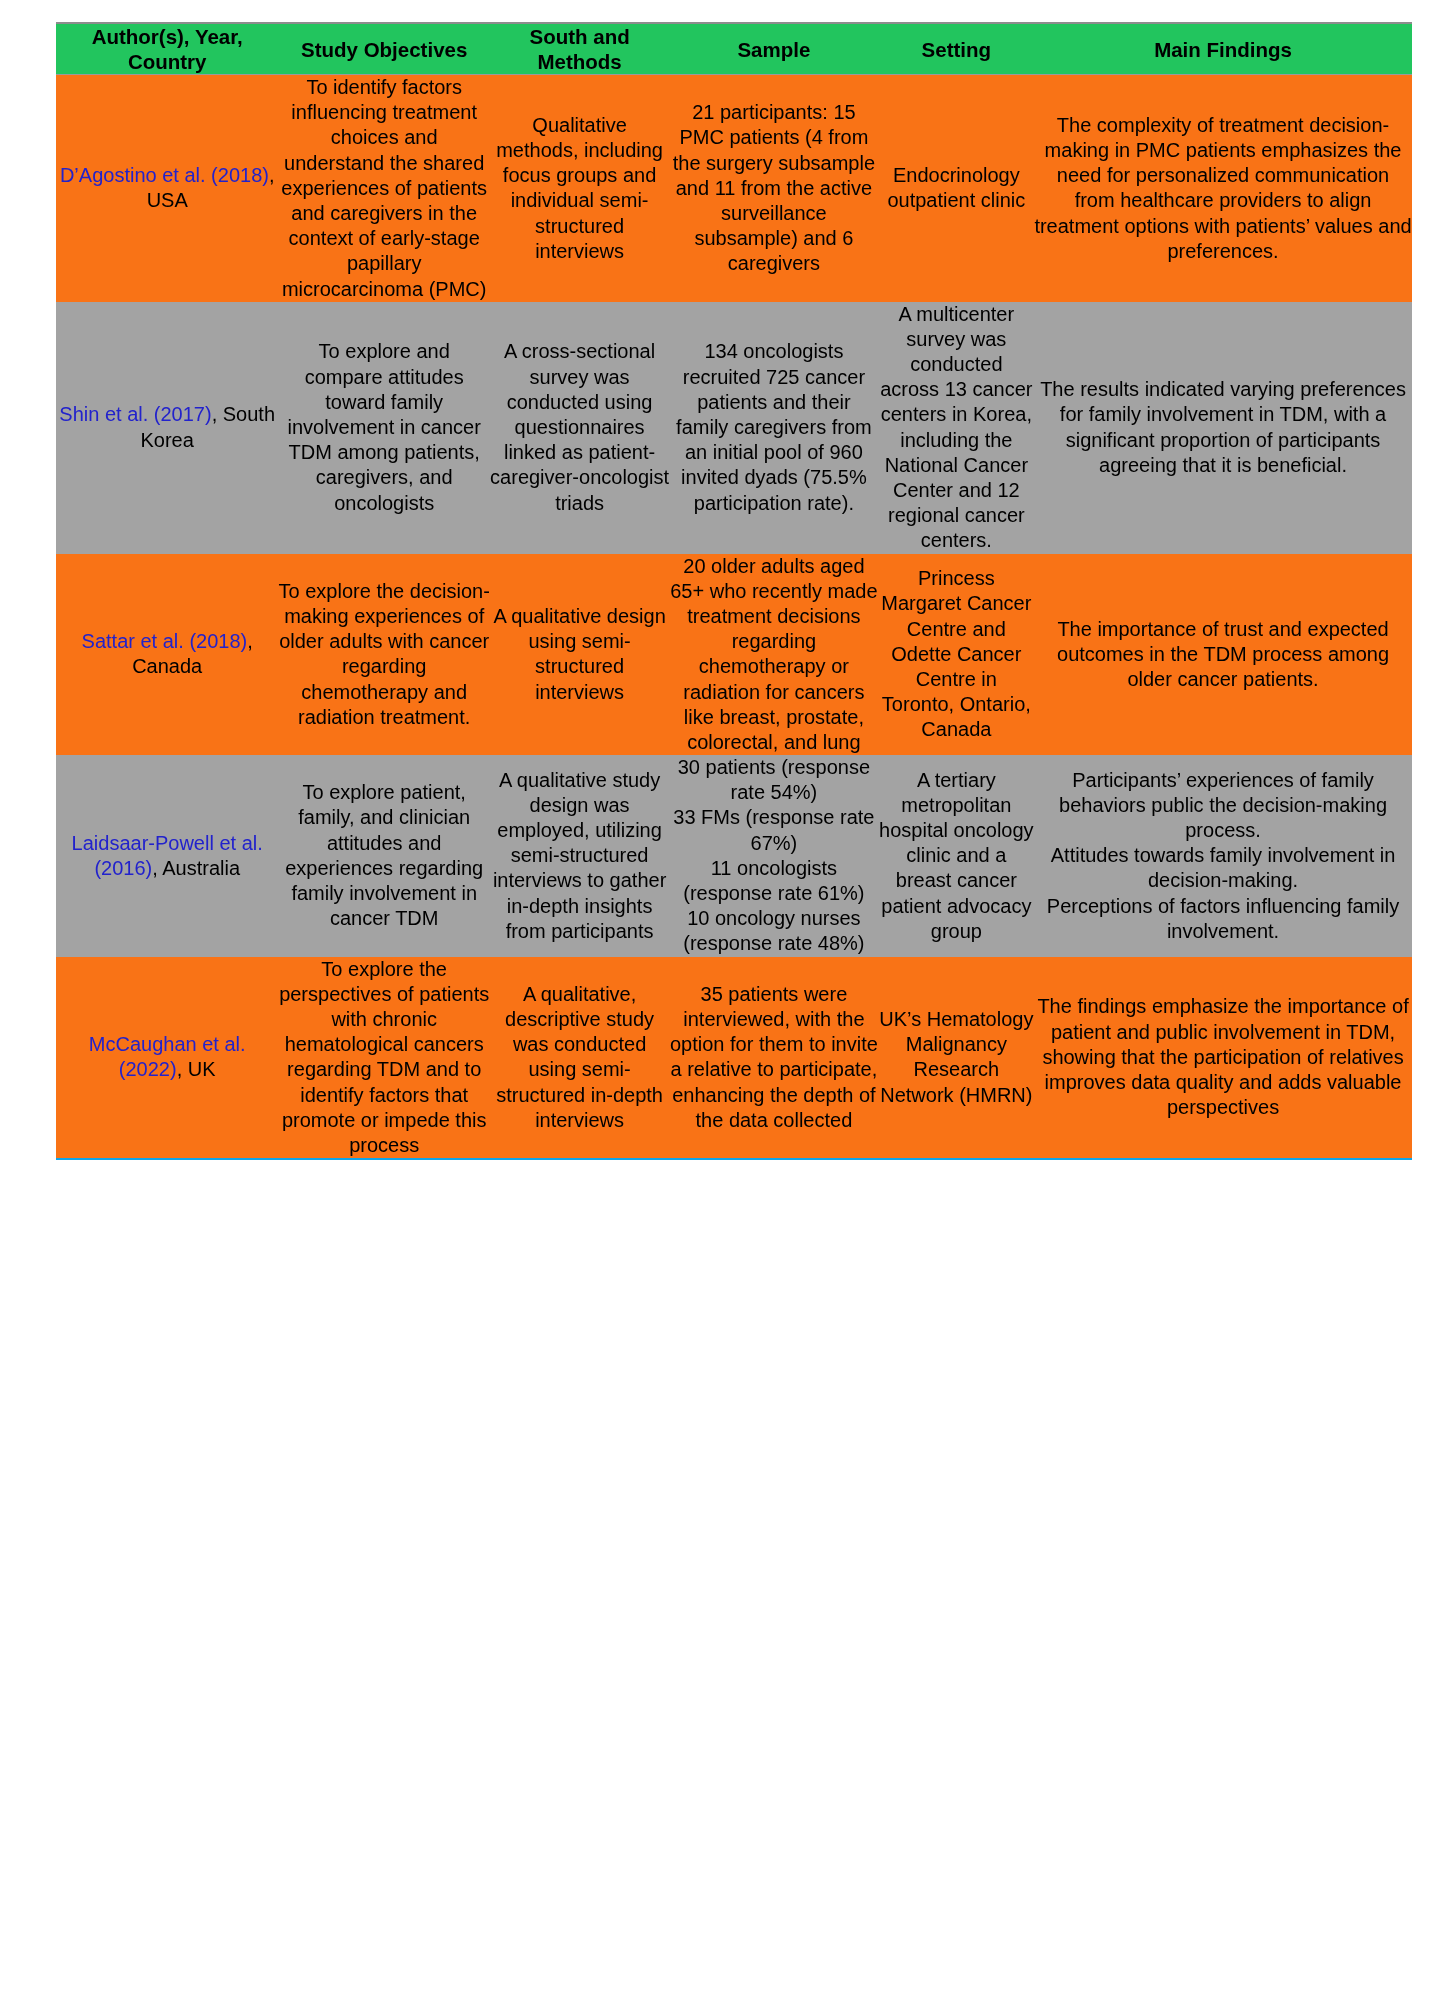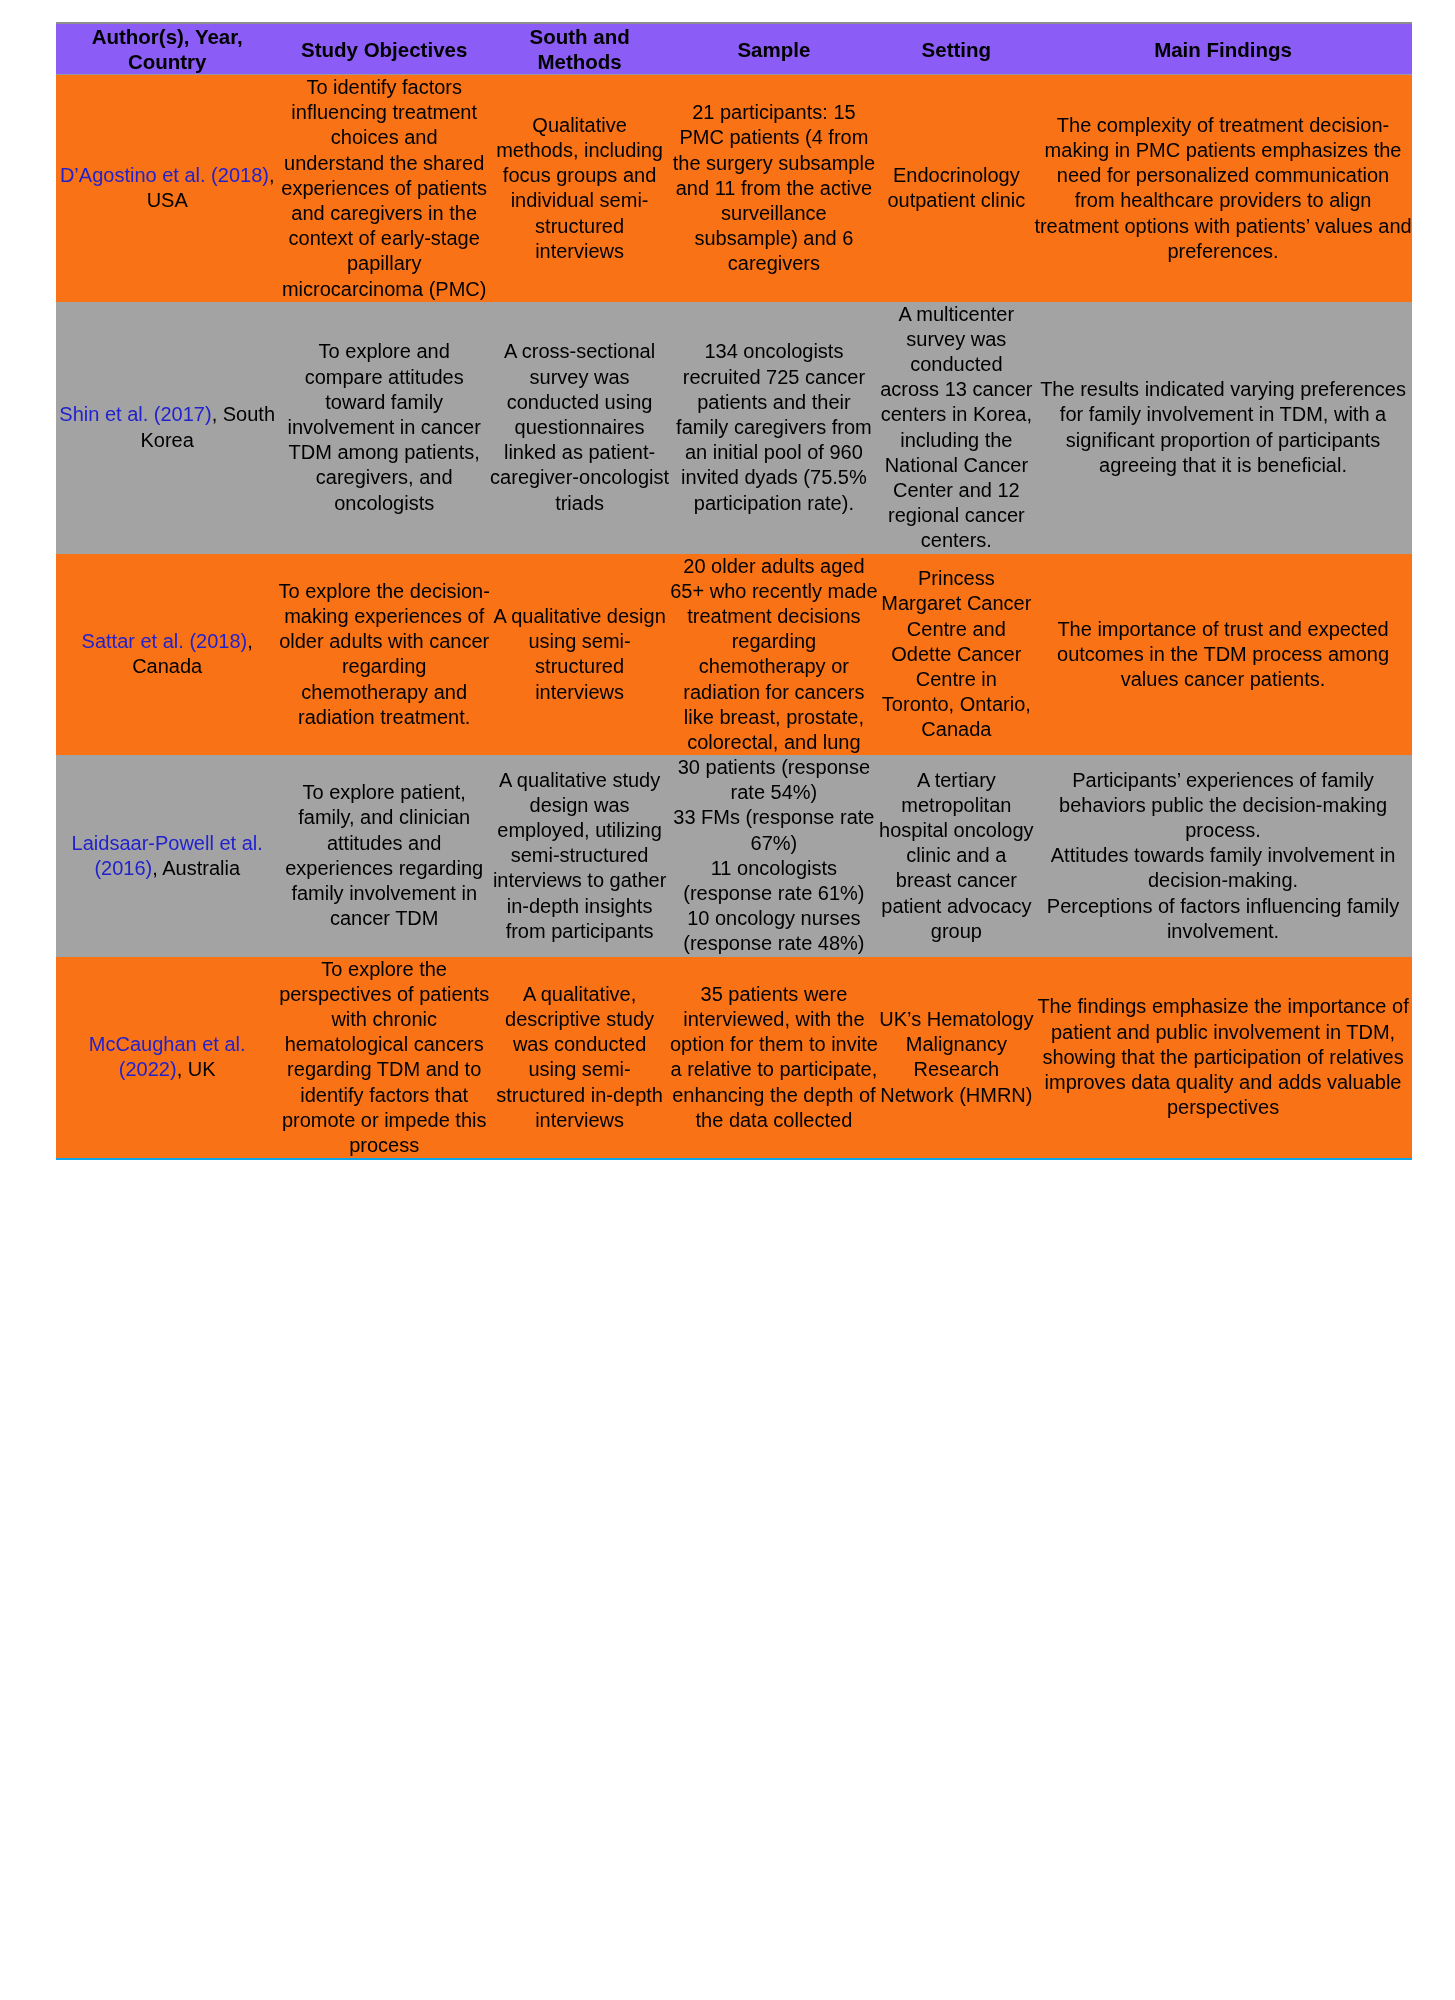--- a/index.html
+++ b/index.html
@@ -37,21 +37,21 @@
     width: 1356px;
     table-layout: fixed;
     margin-left: 4px;
   }
   table.tbl td, table.tbl th {
     vertical-align: middle;
     text-align: center;
     padding: 0;
   }
   thead tr.head-row {
-    background: #8b5cf6;
+    background: #22c55e;
     padding-left: 27px;
   }
   thead th {
     font-size: 20.5px;
     font-weight: bold;
     line-height: 1.22;
     padding: 13px 6px 13px 6px;
     border-top: 2px solid #8d8d8d;
     border-bottom: 1px solid #9a9a9a;
     color: #000;
@@ -132,21 +132,21 @@
           <td class="cell-lines">134 oncologists recruited 725 cancer patients and their family caregivers from an initial pool of 960 invited dyads (75.5% participation rate).</td>
           <td class="cell-lines">A multicenter survey was conducted across 13 cancer centers in Korea, including the National Cancer Center and 12 regional cancer centers.</td>
           <td class="cell-lines">The results indicated varying preferences for family involvement in TDM, with a significant proportion of participants agreeing that it is beneficial.</td>
         </tr>
         <tr class="plain">
           <td><span class="author">Sattar et al. (2018)<span class="country">, Canada</span></span></td>
           <td class="cell-lines">To explore the decision-making experiences of older adults with cancer regarding chemotherapy and radiation treatment.</td>
           <td class="cell-lines">A qualitative design using semi-structured interviews</td>
           <td class="cell-lines">20 older adults aged 65+ who recently made treatment decisions regarding chemotherapy or radiation for cancers like breast, prostate, colorectal, and lung</td>
           <td class="cell-lines">Princess Margaret Cancer Centre and Odette Cancer Centre in Toronto, Ontario, Canada</td>
-          <td class="cell-lines">The importance of trust and expected outcomes in the TDM process among values cancer patients.</td>
+          <td class="cell-lines">The importance of trust and expected outcomes in the TDM process among older cancer patients.</td>
         </tr>
         <tr class="shaded">
           <td><span class="author">Laidsaar-Powell et al. (2016)<span class="country">, Australia</span></span></td>
           <td class="cell-lines">To explore patient, family, and clinician attitudes and experiences regarding family involvement in cancer TDM</td>
           <td class="cell-lines">A qualitative study design was employed, utilizing semi-structured interviews to gather in-depth insights from participants</td>
           <td class="cell-lines">30 patients (response rate 54%)
 33 FMs (response rate 67%)
 11 oncologists (response rate 61%)
 10 oncology nurses (response rate 48%)</td>
           <td class="cell-lines">A tertiary metropolitan hospital oncology clinic and a breast cancer patient advocacy group</td>

